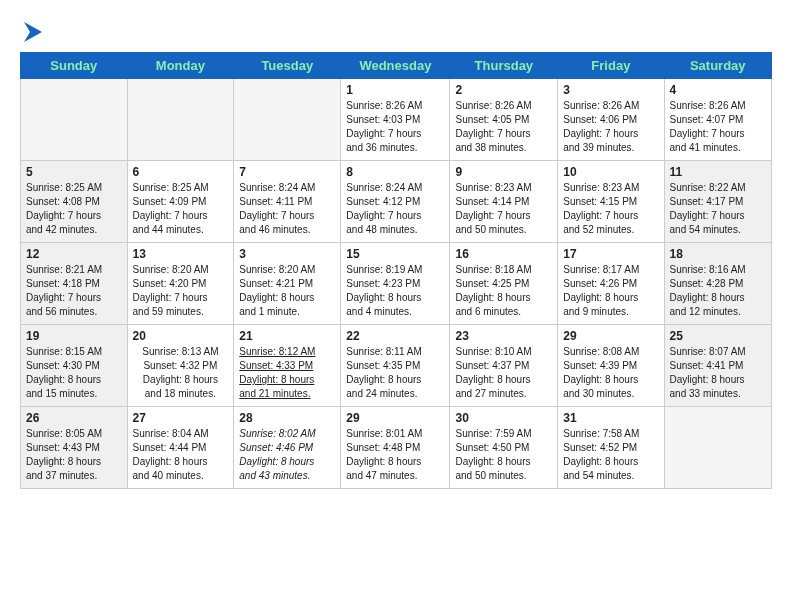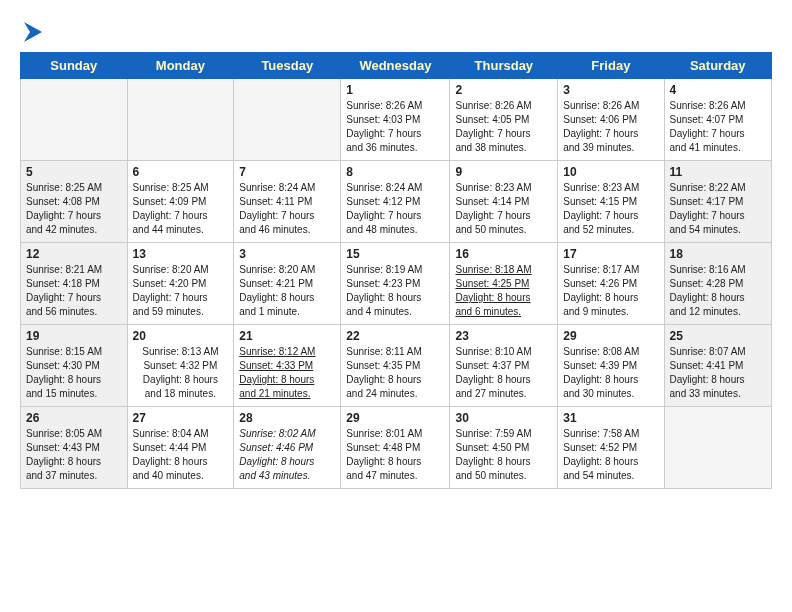--- a/index.html
+++ b/index.html
@@ -44,21 +44,21 @@
       font-size: 16px;
       color: #333;
     }
     .calendar {
       width: 100%;
       border-collapse: collapse;
       margin-top: 6px;
     }
     .calendar th {
       background-color: #1565c0;
-      color: #fef9c3;
+      color: #86efac;
       text-align: center;
       font-size: 13px;
       padding: 5px 2px;
       font-weight: bold;
       border: 1px solid #1565c0;
     }
     .calendar td {
       border: 1px solid #ccc;
       vertical-align: top;
       padding: 4px 5px;
@@ -230,21 +230,21 @@
           </td>
           <td>
             <span class="day-number">15</span>
             <div class="cell-text" style="white-space: pre-line;">Sunrise: 8:19 AM
 Sunset: 4:23 PM
 Daylight: 8 hours
 and 4 minutes.</div>
           </td>
           <td>
             <span class="day-number">16</span>
-            <div class="cell-text" style="white-space: pre-line; text-decoration: underline;">Sunrise: 8:18 AM
+            <div class="cell-text" style="white-space: pre-line;">Sunrise: 8:18 AM
 Sunset: 4:25 PM
 Daylight: 8 hours
 and 6 minutes.</div>
           </td>
           <td>
             <span class="day-number">17</span>
             <div class="cell-text" style="white-space: pre-line;">Sunrise: 8:17 AM
 Sunset: 4:26 PM
 Daylight: 8 hours
 and 9 minutes.</div>

